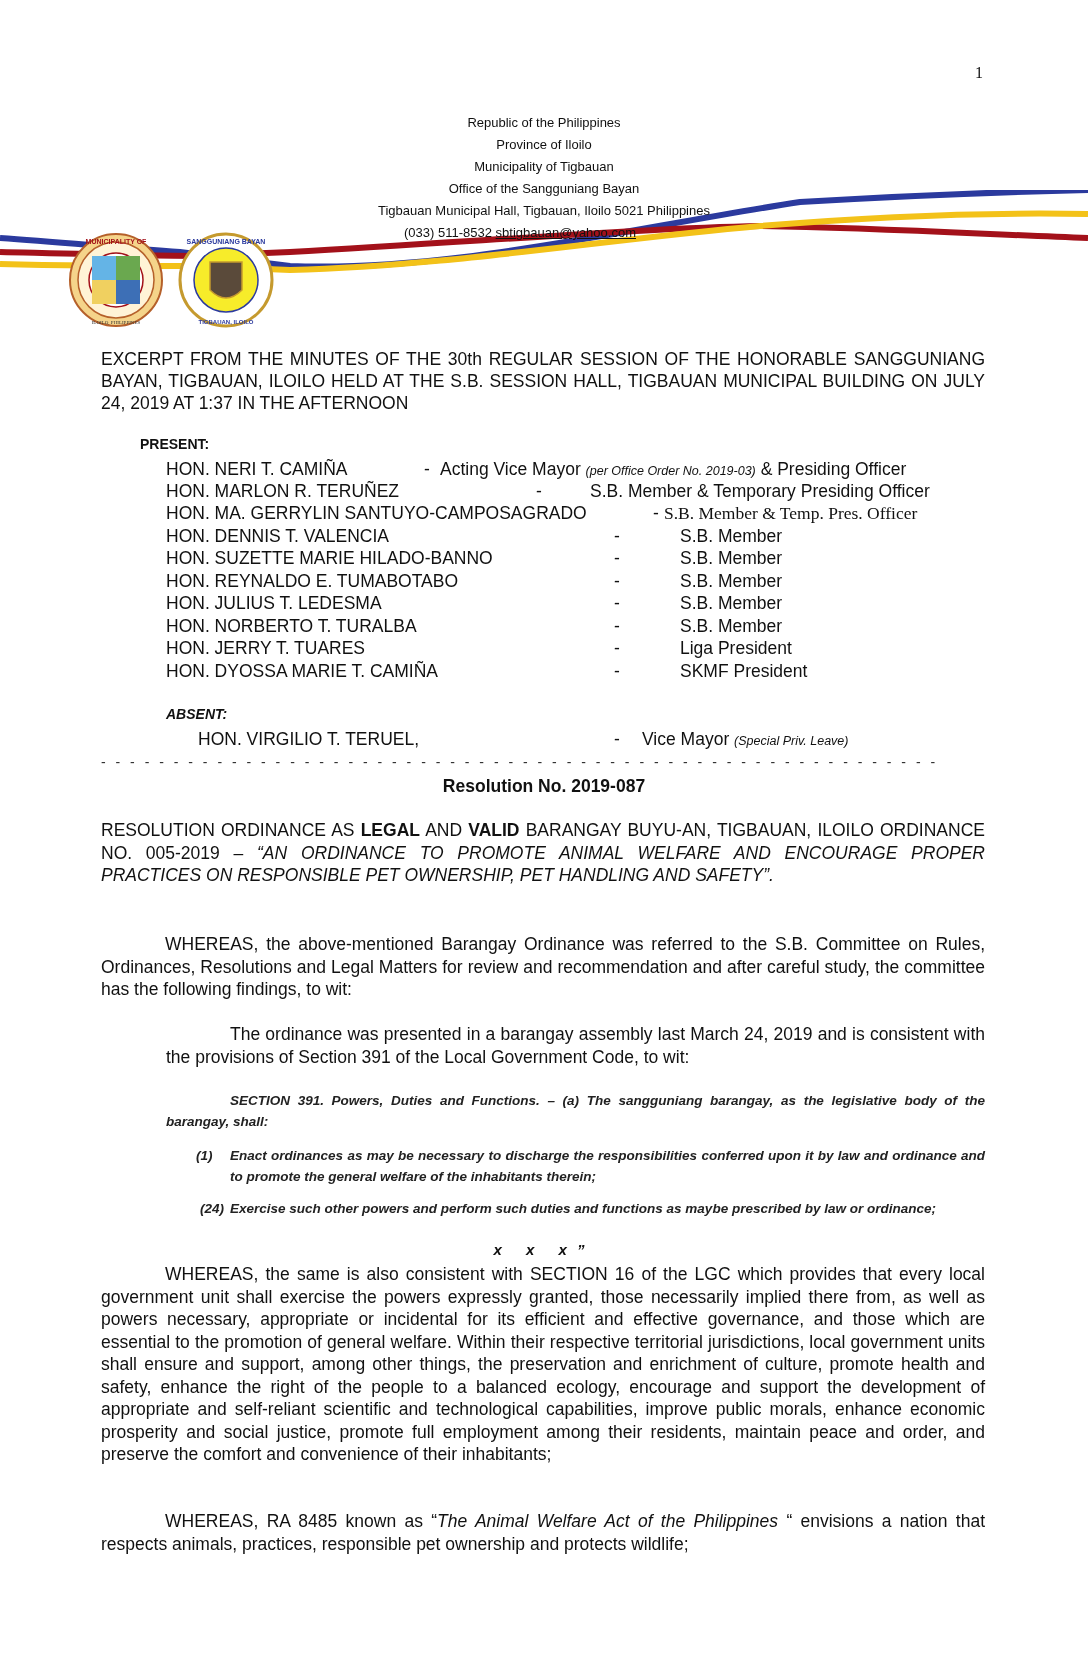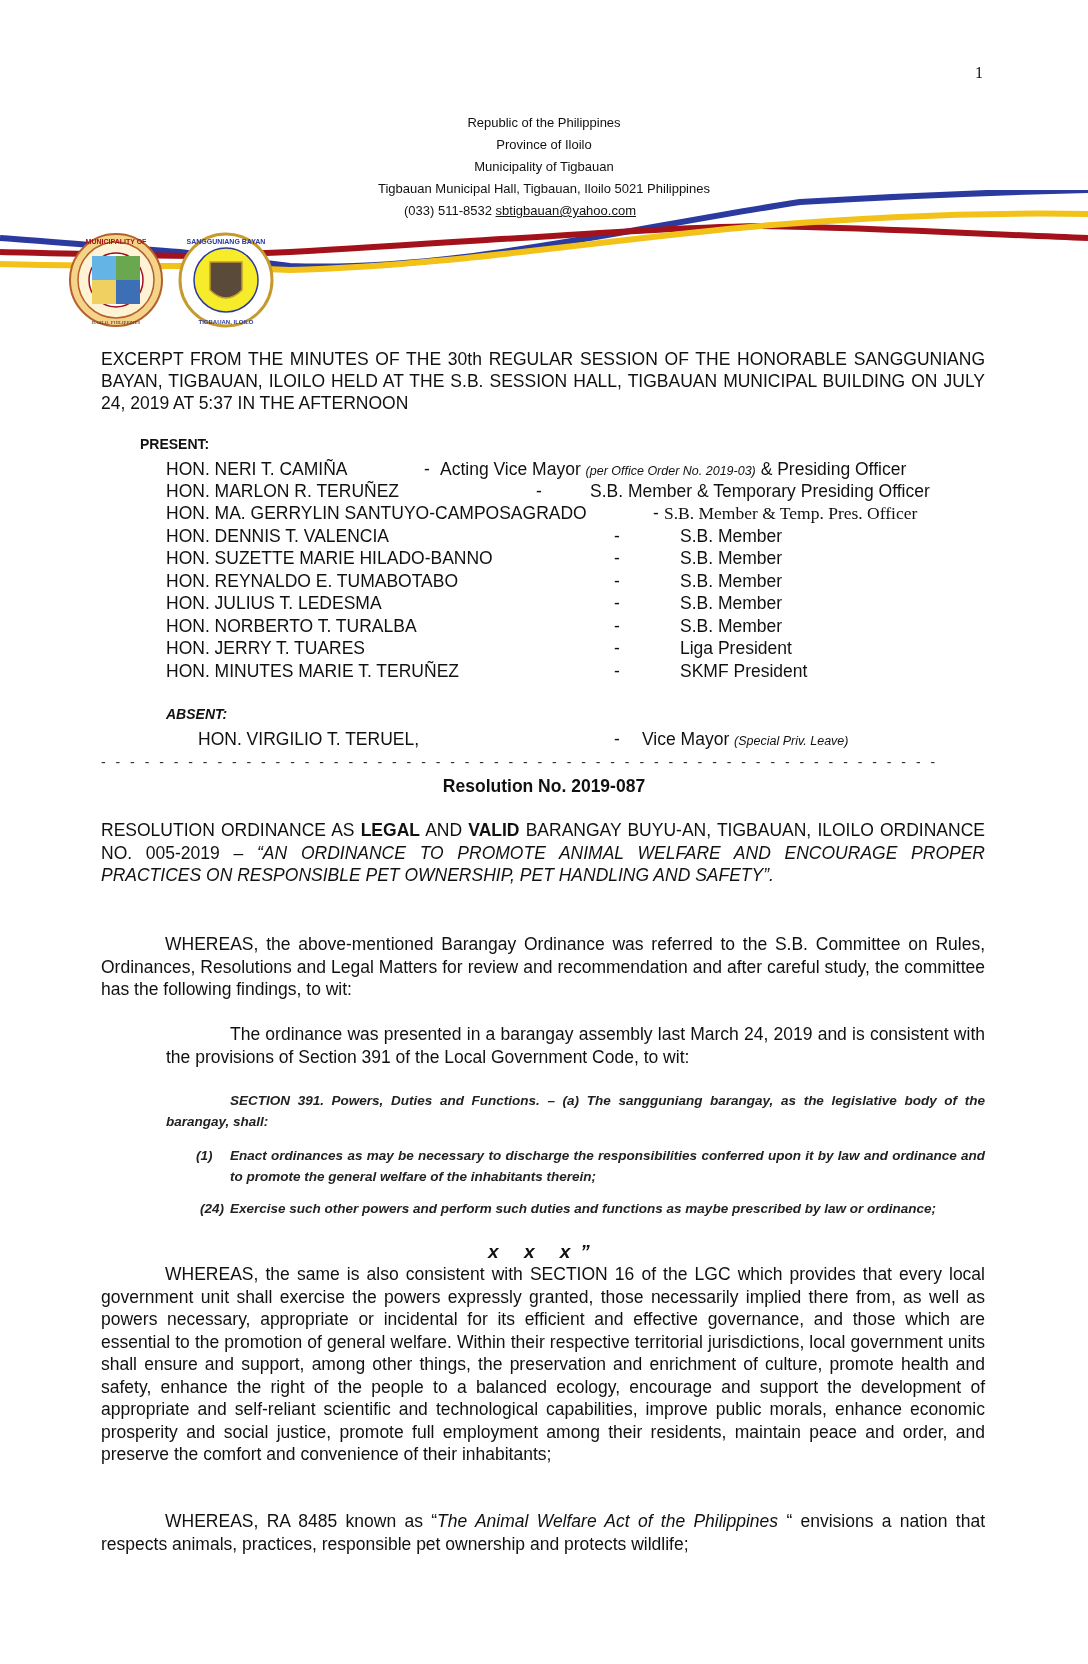--- a/index.html
+++ b/index.html
@@ -15,21 +15,21 @@
   .lbl { position:absolute; font-weight:bold; font-size:14px; }
   .row { position:absolute; left:166px; height:22px; white-space:nowrap; font-size:17.5px; }
   .row .c2 { position:absolute; }
   .row .c3 { position:absolute; }
   .small-it { font-family:"Liberation Sans", sans-serif; font-style:italic; font-size:12.5px; }
   .dashes { position:absolute; left:101px; top:754px; width:840px; overflow:hidden; white-space:nowrap; letter-spacing:3px; font-size:14px; color:#333; }
   .resno { position:absolute; left:0; width:1088px; top:776px; text-align:center; font-weight:bold; font-size:17.5px; }
   .para { position:absolute; left:101px; width:884px; text-align:justify; line-height:22.5px; font-size:17.5px; }
   .ind { display:inline-block; width:64px; }
   .quote { position:absolute; font-style:italic; font-weight:bold; font-size:13.5px; line-height:21px; text-align:justify; color:#222; }
-  .xxx { position:absolute; left:0; width:1088px; top:1241px; text-align:center; font-style:italic; font-weight:bold; font-size:19px; letter-spacing:10px; }
+  .xxx { position:absolute; left:0; width:1088px; top:1241px; text-align:center; font-style:italic; font-weight:bold; font-size:15px; letter-spacing:10px; }
 </style>
 </head>
 <body>
 
 <div class="pnum">1</div>
 
 <svg class="ribbons" viewBox="0 0 1088 120" preserveAspectRatio="none">
   <path d="M0 48 C 60 52, 120 58, 180 62 L 290 76 C 450 82, 620 40, 800 12 C 900 6, 1000 2, 1088 0" fill="none" stroke="#2b3a9e" stroke-width="6"></path>
   <path d="M0 62 C 80 64, 150 66, 200 66 L 290 62 C 500 50, 650 38, 760 36 C 880 38, 980 44, 1088 48" fill="none" stroke="#a3111a" stroke-width="6"></path>
   <path d="M0 74 C 80 76, 150 76, 200 76 L 290 80 C 450 76, 600 50, 760 36 C 880 26, 980 22, 1088 24" fill="none" stroke="#f3c219" stroke-width="6"></path>
@@ -51,28 +51,29 @@
   <circle cx="54" cy="48" r="32" fill="#f7ec2a" stroke="#2b3a9e" stroke-width="1.5"></circle>
   <path d="M38 30 L70 30 L70 58 Q54 74 38 58 Z" fill="#5a4a3a" stroke="#c59a2e" stroke-width="1.5"></path>
   <text x="54" y="12" font-size="7" text-anchor="middle" fill="#2b3a9e" font-weight="bold" font-family="Liberation Sans, sans-serif">SANGGUNIANG BAYAN</text>
   <text x="54" y="92" font-size="6" text-anchor="middle" fill="#2b3a9e" font-weight="bold" font-family="Liberation Sans, sans-serif">TIGBAUAN, ILOILO</text>
 </svg>
 
 <div class="letterhead">
   <div>Republic of the Philippines</div>
   <div>Province of Iloilo</div>
   <div>Municipality of Tigbauan</div>
+  <div>Office of the Sangguniang Bayan</div>
   <div>Tigbauan Municipal Hall, Tigbauan, Iloilo 5021 Philippines</div>
   <div style="position:relative; left:-24px;">
     <span>(033) 511-8532</span>
     <span class="email">sbtigbauan@yahoo.com</span>
   </div>
 </div>
 
-<div class="excerpt">EXCERPT FROM THE MINUTES OF THE 30th REGULAR SESSION OF THE HONORABLE SANGGUNIANG  BAYAN, TIGBAUAN, ILOILO HELD AT THE S.B. SESSION HALL, TIGBAUAN MUNICIPAL BUILDING ON JULY 24, 2019 AT 5:37 IN THE AFTERNOON</div>
+<div class="excerpt">EXCERPT FROM THE MINUTES OF THE 30th REGULAR SESSION OF THE HONORABLE SANGGUNIANG  BAYAN, TIGBAUAN, ILOILO HELD AT THE S.B. SESSION HALL, TIGBAUAN MUNICIPAL BUILDING ON JULY 24, 2019 AT 1:37 IN THE AFTERNOON</div>
 
 <div class="lbl" style="left:140px; top:436px;">PRESENT:</div>
 
 <div class="row" style="top:459px;">
   <span>HON. NERI T. CAMIÑA</span>
   <span class="c2" style="left:258px;">-</span>
   <span class="c3" style="left:274px;"><span>Acting Vice Mayor </span><span class="small-it">(per Office Order No. 2019-03)</span><span> &amp; Presiding Officer</span></span>
 </div>
 <div class="row" style="top:481px;">
   <span>HON. MARLON R. TERUÑEZ</span>
@@ -108,21 +109,21 @@
   <span>HON. NORBERTO  T. TURALBA</span>
   <span class="c2" style="left:448px;">-</span>
   <span class="c3" style="left:514px;">S.B. Member</span>
 </div>
 <div class="row" style="top:638px;">
   <span>HON. JERRY T. TUARES</span>
   <span class="c2" style="left:448px;">-</span>
   <span class="c3" style="left:514px;">Liga President</span>
 </div>
 <div class="row" style="top:661px;">
-  <span>HON. MINUTES MARIE T. TERUÑEZ</span>
+  <span>HON. DYOSSA MARIE T. CAMIÑA</span>
   <span class="c2" style="left:448px;">-</span>
   <span class="c3" style="left:514px;">SKMF President</span>
 </div>
 
 <div class="lbl" style="left:166px; top:706px; font-style:italic;text-align:center;">ABSENT:</div>
 <div class="row" style="left:198px; top:729px;">
   <span>HON. VIRGILIO T. TERUEL,</span>
   <span class="c2" style="left:416px;">-</span>
   <span class="c3" style="left:444px;"><span>Vice Mayor </span><span class="small-it">(Special Priv. Leave)</span></span>
 </div>

